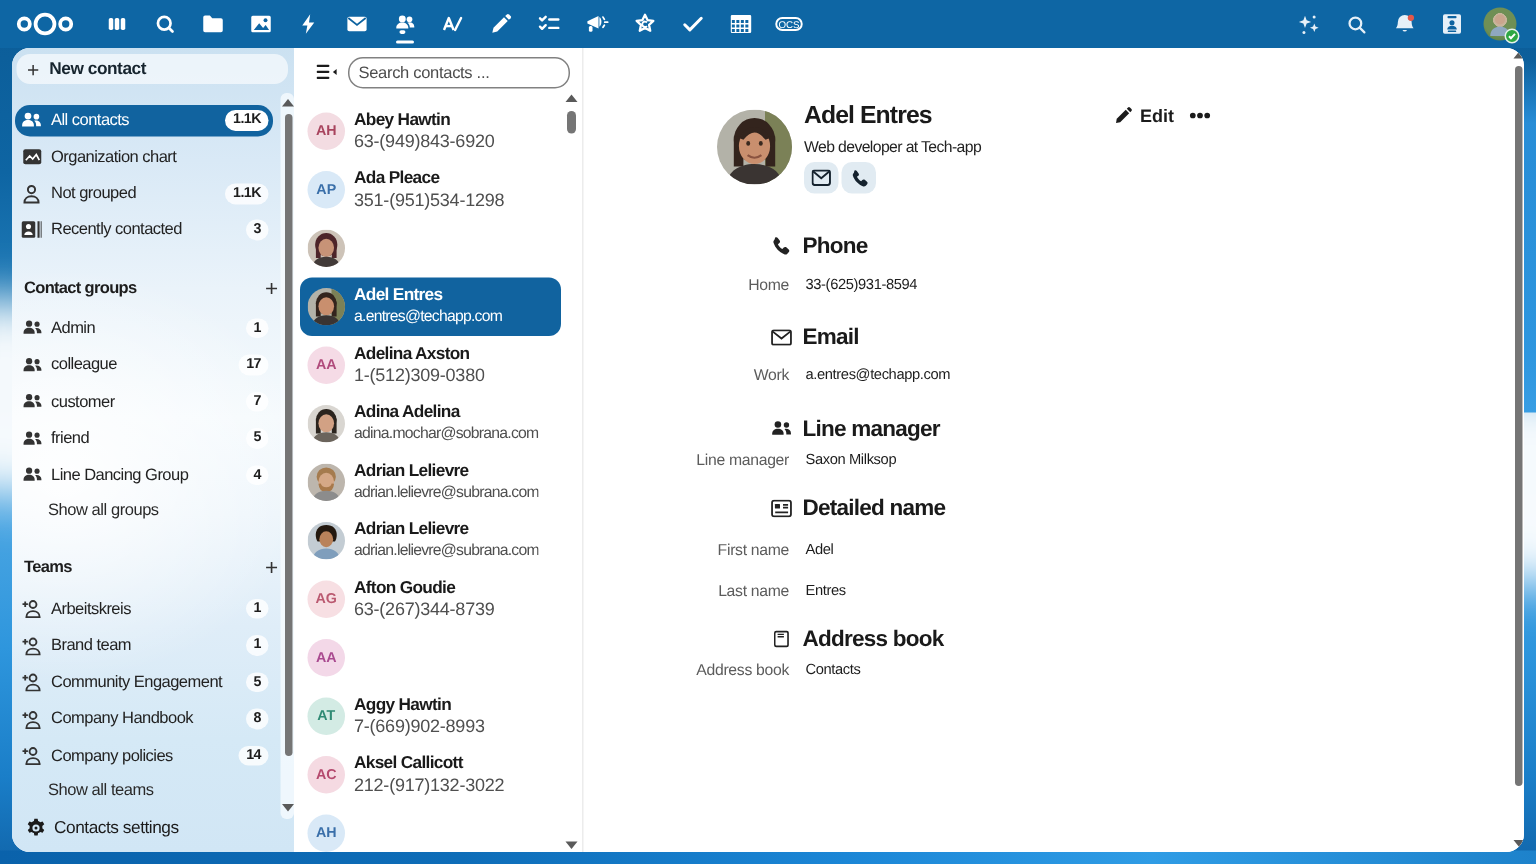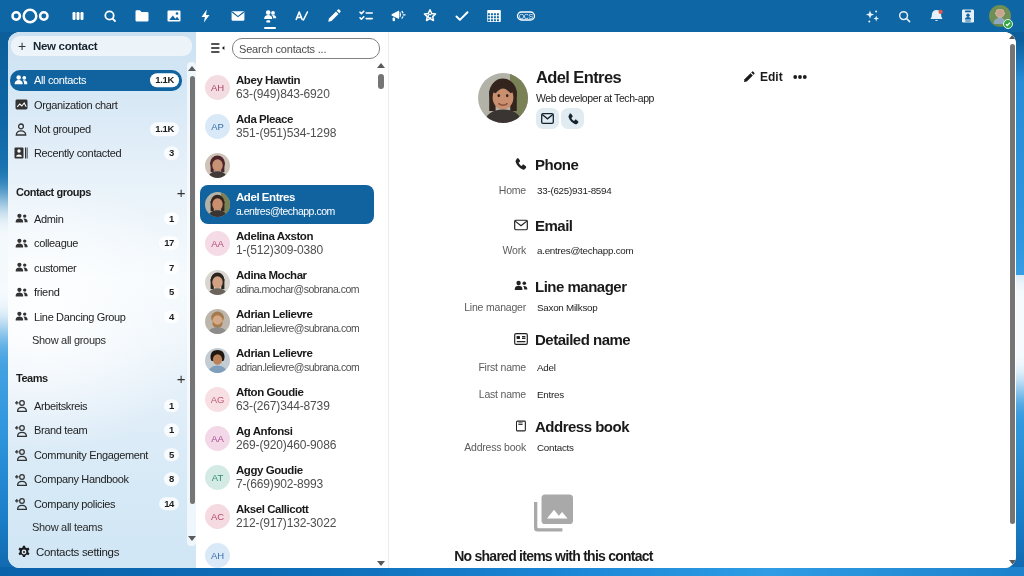--- a/index.html
+++ b/index.html
@@ -54,21 +54,21 @@
 .sbarrow { width:0; height:0; position:absolute; }
 .up { border-left:4px solid transparent; border-right:4px solid transparent; border-bottom:5px solid #5a5a5a; }
 .down { border-left:4px solid transparent; border-right:4px solid transparent; border-top:5px solid #5a5a5a; }
 
 #list { position:absolute; left:188px; top:0; width:193px; height:536px; background:#fff; border-right:1px solid #ececec; }
 #sorticon { position:absolute; left:15px; top:10px; }
 #search { position:absolute; left:36px; top:6px; width:148px; height:21px; border:1px solid #818181; border-radius:10px;
   font-size:11px; letter-spacing:-0.2px; color:#4c4c4c; display:flex; align-items:center; padding-left:6px; background:#fff; }
 .row { position:absolute; left:4px; width:174px; height:39px; border-radius:8px; display:flex; align-items:center; }
 .row .av { width:25px; height:25px; border-radius:50%; margin:0 6px 0 5px; flex:0 0 25px;
-  display:flex; align-items:center; justify-content:center; font-size:9.5px; font-weight:normal; overflow:hidden;text-align:center; }
+  display:flex; align-items:center; justify-content:center; font-size:9.5px; font-weight:bold; overflow:hidden;text-align:center; }
 .row .tx { display:flex; flex-direction:column; justify-content:center; overflow:hidden; }
 .row .nm { font-size:11.5px; font-weight:bold; letter-spacing:-0.45px; color:#1a1a1a; line-height:13px; white-space:nowrap; }
 .row .ph { font-size:12px; letter-spacing:-0.15px; color:#4f4f4f; line-height:13px; white-space:nowrap; margin-top:1px;}
 .row .ph.em { font-size:10.5px; letter-spacing:-0.5px; }
 .row.sel { background:#11639f; }
 .row.sel .nm, .row.sel .ph { color:#fff; }
 
 #detail { position:absolute; left:382px; top:0; width:626px; height:536px; background:#fff; }
 
 .dh-avatar { position:absolute; left:88px; top:41px; width:50px; height:50px; border-radius:50%; overflow:hidden; }
@@ -333,21 +333,21 @@
         <span class="av">
           <svg width="25" height="25" viewBox="0 0 25 25">
             <rect width="25" height="25" fill="#d9d6d1"></rect>
             <ellipse cx="12.5" cy="10.0" rx="6.9" ry="7.4" fill="#2b241e"></ellipse>
             <path d="M5.6 9 h3.2 v10 h-3.2 z M16.2 9 h3.2 v10 h-3.2 z" fill="#2b241e"></path>
             <ellipse cx="12.5" cy="12.2" rx="5.2" ry="6" fill="#d2a184"></ellipse>
             <path d="M3.4 25 c0-4.2 3.9-6.8 9.1-6.8 s9.1 2.6 9.1 6.8 z" fill="#6b645c"></path>
           </svg>
         </span>
         <span class="tx">
-          <span class="nm">Adina Mochar</span>
+          <span class="nm">Adina Adelina</span>
           <span class="ph em">adina.mochar@sobrana.com</span>
         </span>
       </div>
     <div class="row" style="top:270px">
         <span class="av">
           <svg width="25" height="25" viewBox="0 0 25 25">
             <rect width="25" height="25" fill="#bdb6ad"></rect>
             <ellipse cx="12.5" cy="8.8" rx="6.4" ry="6.2" fill="#a57b4e"></ellipse>
             <ellipse cx="12.5" cy="12.2" rx="5.2" ry="6" fill="#d5a887"></ellipse>
             <path d="M8.1 13.5 c.2 3 1.9 4.7 4.4 4.7 s4.2-1.7 4.4-4.7 c-.4 2-1.6 3.1-4.4 3.1 s-4-1.1-4.4-3.1 z" fill="#a8794b" stroke="#a8794b" stroke-width="1.6"></path>
@@ -375,29 +375,25 @@
       </div>
     <div class="row" style="top:348px">
         <span class="av" style="background:#f7dfe3;color:#bb5a71;">AG</span>
         <span class="tx">
           <span class="nm">Afton Goudie</span>
           <span class="ph">63-(267)344-8739</span>
         </span>
       </div>
     <div class="row" style="top:387px">
         <span class="av" style="background:#f3d8e8;color:#aa4a90;">AA</span>
-        <span class="tx">
-          <span class="nm">Ag Anfonsi</span>
-          <span class="ph">269-(920)460-9086</span>
-        </span>
       </div>
     <div class="row" style="top:426px">
         <span class="av" style="background:#d3ebe4;color:#2f8a74;">AT</span>
         <span class="tx">
-          <span class="nm">Aggy Goudie</span>
+          <span class="nm">Aggy Hawtin</span>
           <span class="ph">7-(669)902-8993</span>
         </span>
       </div>
     <div class="row" style="top:465px">
         <span class="av" style="background:#f5dae2;color:#b54a6e;">AC</span>
         <span class="tx">
           <span class="nm">Aksel Callicott</span>
           <span class="ph">212-(917)132-3022</span>
         </span>
       </div>
@@ -518,28 +514,20 @@
             <path d="M3.4 3.4 h4.2 M3.4 5 h4.2" stroke="#222" stroke-width="0.9"></path>
           </svg>
         </span>
         <span class="stxt">Address book</span>
       </div>
     <div class="prow" style="top:408px">
         <span class="plbl">Address book</span>
         <span class="pval">Contacts</span>
       </div>
 
-    <div id="empty">
-      <svg width="45" height="41" viewBox="0 0 45 41">
-          <path d="M3 8 v26 a3.6 3.6 0 0 0 3.6 3.6 h24.8 v-3.4 H7.6 a1.3 1.3 0 0 1-1.3-1.3 V8 z" fill="#a9a9a9"></path>
-          <rect x="10.5" y="0.5" width="31.5" height="29.5" rx="3.6" fill="#a9a9a9"></rect>
-          <path d="M16 24.5 l7-8.8 4.9 6 3.2-3.8 5.4 6.6 z" fill="#fff"></path>
-        </svg>
-      <div class="cap">No shared items with this contact</div>
-    </div>
 
     <div class="sb" style="left:619px; top:0; width:8px; height:536px;">
       <div class="sbarrow up" style="left:0; top:2px;"></div>
       <div class="sbthumb" style="left:1px; top:12px; width:5px; height:480px;"></div>
       <div class="sbarrow down" style="left:0; top:528px;"></div>
     </div>
   </section>
 </div>
 
 <div id="header">

